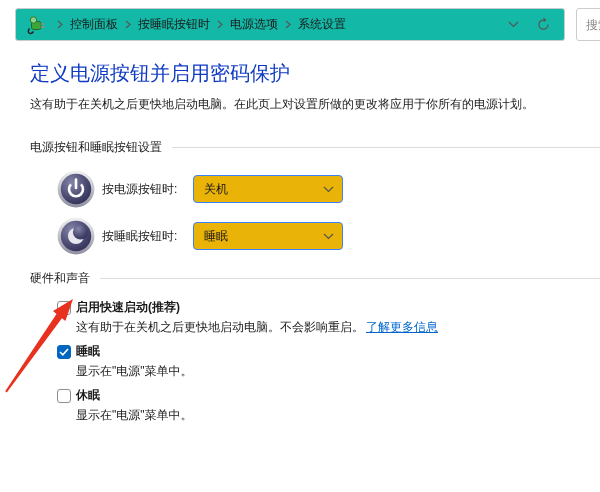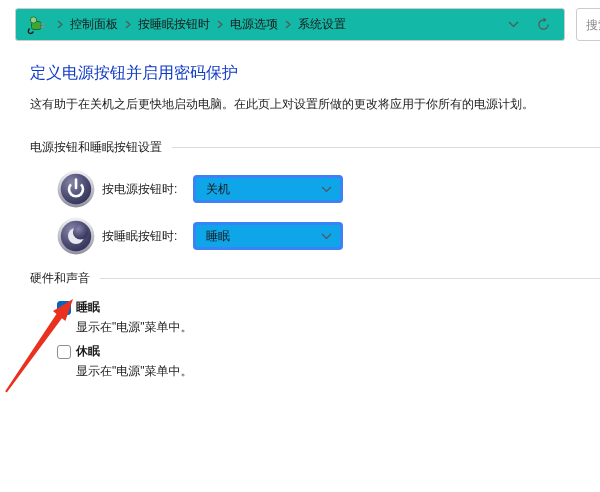--- a/index.html
+++ b/index.html
@@ -21,33 +21,33 @@
   .bar-spacer{flex:1;}
   .bar-btn{width:22px; height:22px; display:flex; align-items:center; justify-content:center; margin-left:8px;}
 
   .searchbox{position:absolute; left:576px; top:8px; width:90px; height:33px;
     border:1px solid var(--border); border-radius:3px; padding:0 9px; font-size:12px;
     color:var(--text); outline:none; font-family:inherit;}
   .searchbox::placeholder{color:#8a8a8a; opacity:1;}
 
   
   .content{position:absolute; left:0; top:0; width:600px; padding:60px 0 0 30px;}
-  .page-title{font-size:16px; font-weight:400; color:var(--title-blue); line-height:26px;}
+  .page-title{font-size:20px; font-weight:400; color:var(--title-blue); line-height:26px;}
   .page-subtitle{margin-top:9px; line-height:18px;}
 
   .section-header{display:flex; align-items:center; margin-top:26px;}
   .section-header .hd{white-space:nowrap; color:var(--text);}
   .section-header .rule{flex:1; height:0; border-top:1px solid var(--rule); margin-left:10px;}
 
   .btn-row{display:flex; align-items:center; margin:14px 0 0 27px;}
   .btn-row + .btn-row{margin-top:9px;}
   .round-icon{width:38px; height:38px; flex:0 0 auto; margin-right:7px;}
   .btn-row .lbl{width:91px;}
-  .dropdown{width:150px; height:28px; border:3px solid #3b82f6; border-radius:4px;
-    background:#0ea5e9; display:flex; align-items:center; padding:0 8px 0 10px; cursor:default;}
+  .dropdown{width:150px; height:28px; border:1px solid #3b82f6; border-radius:4px;
+    background:#eab308; display:flex; align-items:center; padding:0 8px 0 10px; cursor:default;}
   .dropdown .val{flex:1;}
 
   .shutdown-items{margin:12px 0 0 27px;}
   .chk-item{margin-bottom:7px;}
   .chk-row{display:flex; align-items:center;}
   .checkbox{width:14px; height:14px; border:1px solid #8c8c8c; border-radius:3px;
     background:#fff; margin-right:5px; flex:0 0 auto; display:flex; align-items:center;
     justify-content:center;}
   .checkbox svg{display:none;}
   .checkbox.checked{background:var(--accent); border-color:var(--accent);}
@@ -169,20 +169,31 @@
     </div>
   </div>
 
   <div class="section-header" style="margin-top:15px;">
     <span class="hd">硬件和声音</span>
     <span class="rule"></span>
   </div>
 
   <div class="shutdown-items">
 
+    <div class="chk-item">
+      <div class="chk-row">
+        <span class="checkbox">
+          
+        </span>
+        <span class="chk-label">启用快速启动(推荐)</span>
+      </div>
+      <div class="chk-desc">
+        <span>这有助于在关机之后更快地启动电脑。不会影响重启。</span><a class="learn-link">了解更多信息</a>
+      </div>
+    </div>
 
     <div class="chk-item">
       <div class="chk-row">
         <span class="checkbox checked">
           <svg width="10" height="8" viewBox="0 0 10 8">
               <polyline points="1,4 3.8,6.8 9,1" fill="none" stroke="#fff" stroke-width="1.6"></polyline>
             </svg>
         </span>
         <span class="chk-label">睡眠</span>
       </div>

